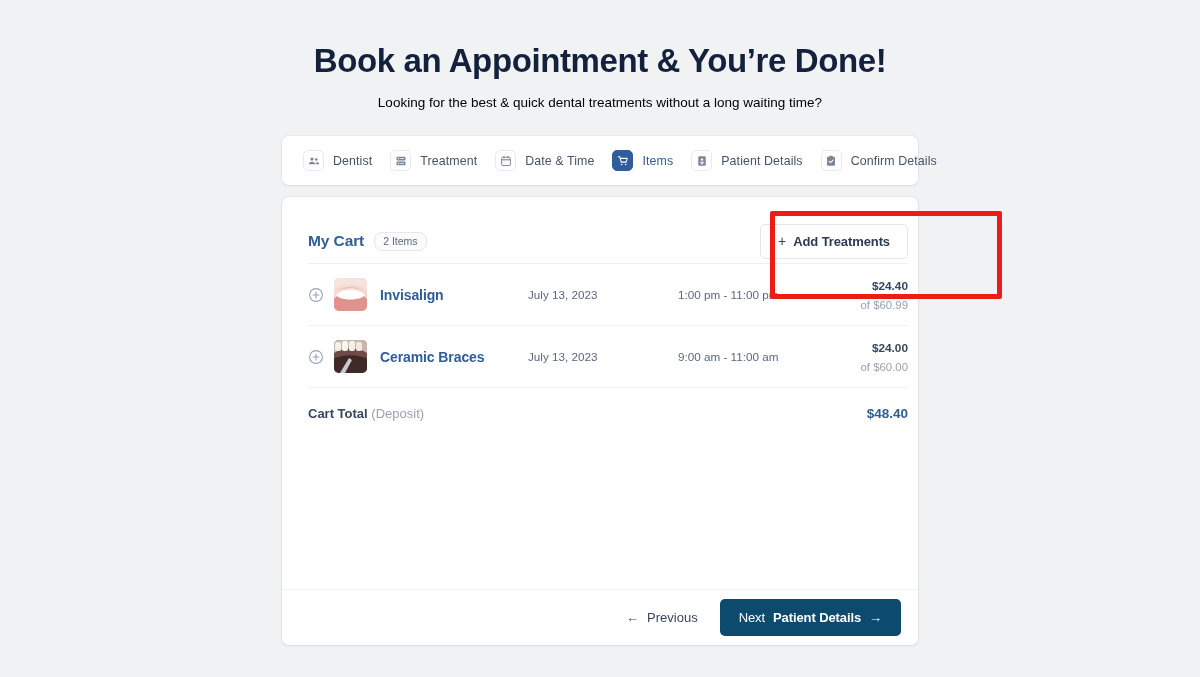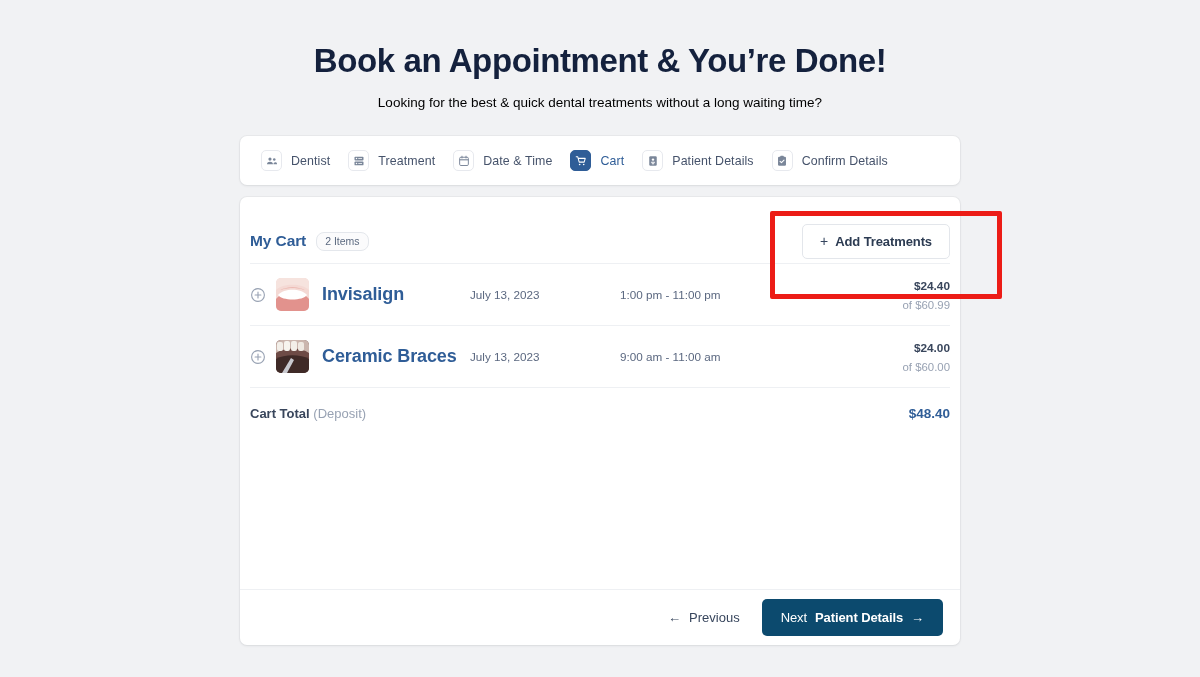--- a/index.html
+++ b/index.html
@@ -35,21 +35,21 @@
   }
   .page-subtitle {
     margin-top: 14px;
     font-size: 13.5px;
     color: #000000;
     font-weight: normal;
   }
 
   
   .wizard {
-    width: 720px;
+    width: 636px;
     margin: 26px auto 0;
   }
 
   .steps-card {
     background: #ffffff;
     border-radius: 7px;
     box-shadow: 0 1px 3px rgba(16,24,40,.07), 0 0 0 1px rgba(16,24,40,.035);
     height: 49px;
     display: flex;
     align-items: center;
@@ -97,20 +97,21 @@
     border-radius: 7px;
     box-shadow: 0 1px 3px rgba(16,24,40,.07), 0 0 0 1px rgba(16,24,40,.035);
     min-height: 430px;
     display: flex;
     flex-direction: column;
   }
 
   .cart-body {
     flex: 1;
     padding: 22px 10px 0;
+    margin-left: 16px;
   }
 
   .cart-head {
     display: flex;
     align-items: center;
     justify-content: space-between;
     height: 44px;
   }
   .cart-head-left {
     display: flex;
@@ -177,21 +178,21 @@
     height: 33px;
     border-radius: 5px;
     flex: none;
     margin-right: 13px;
     overflow: hidden;
     position: relative;
   }
   .thumb svg { display: block; }
 
   .treat-name {
-    font-size: 18px;
+    font-size: 14px;
     font-weight: bold;
     color: #2f5d97;
     letter-spacing: -.1px;
     width: 148px;
     flex: none;
   }
 
   .cart-date {
     font-size: 11.7px;
     color: #5b6880;
@@ -348,21 +349,21 @@
       </div>
 
       <div class="step is-active">
         <span class="step-icon">
           <svg width="12" height="12" viewBox="0 0 16 16" fill="none" stroke="#ffffff" stroke-width="1.35" stroke-linecap="round" stroke-linejoin="round">
             <path d="M1.6 2.4h2.1l1.9 7.1h6.6l1.5-5H4.2"></path>
             <circle cx="6.2" cy="12.6" r="1.1" fill="#ffffff" stroke="none"></circle>
             <circle cx="11.6" cy="12.6" r="1.1" fill="#ffffff" stroke="none"></circle>
           </svg>
         </span>
-        <span class="step-label">Cart</span>
+        <span class="step-label">Items</span>
       </div>
 
       <div class="step">
         <span class="step-icon">
           <svg width="12" height="12" viewBox="0 0 16 16" fill="#7a8699">
             <rect x="3" y="1.6" width="10" height="12.8" rx="1.6"></rect>
             <circle cx="8" cy="6.1" r="1.6" fill="#ffffff"></circle>
             <rect x="5.2" y="9" width="5.6" height="1.2" rx=".6" fill="#ffffff"></rect>
             <rect x="6.2" y="11.1" width="3.6" height="1.1" rx=".55" fill="#ffffff"></rect>
           </svg>

